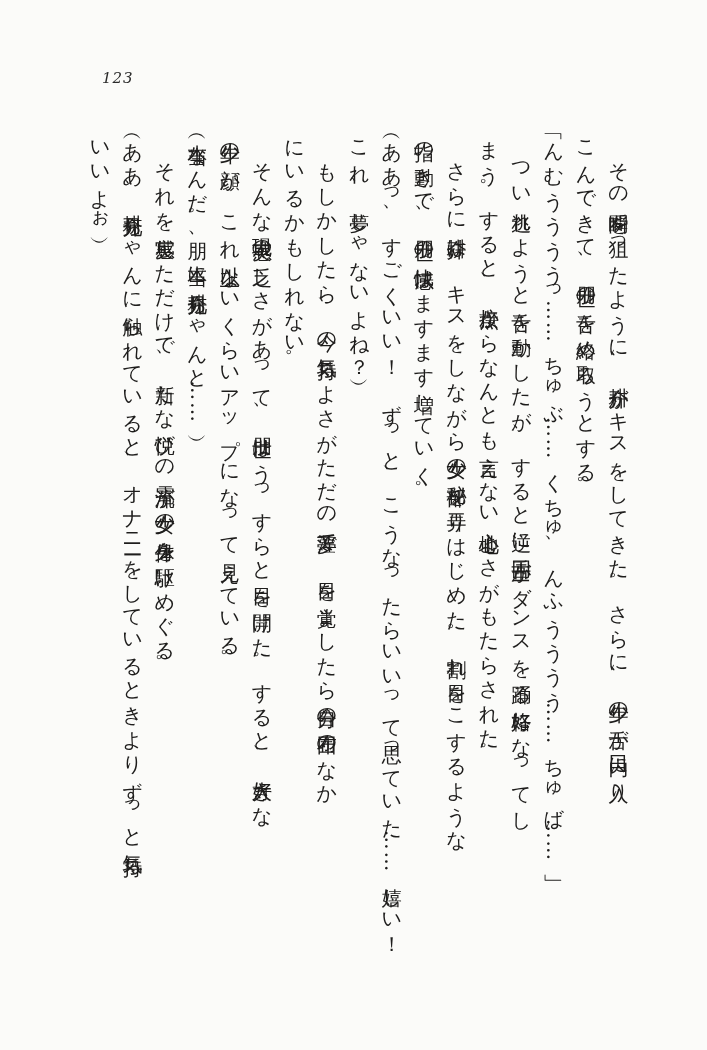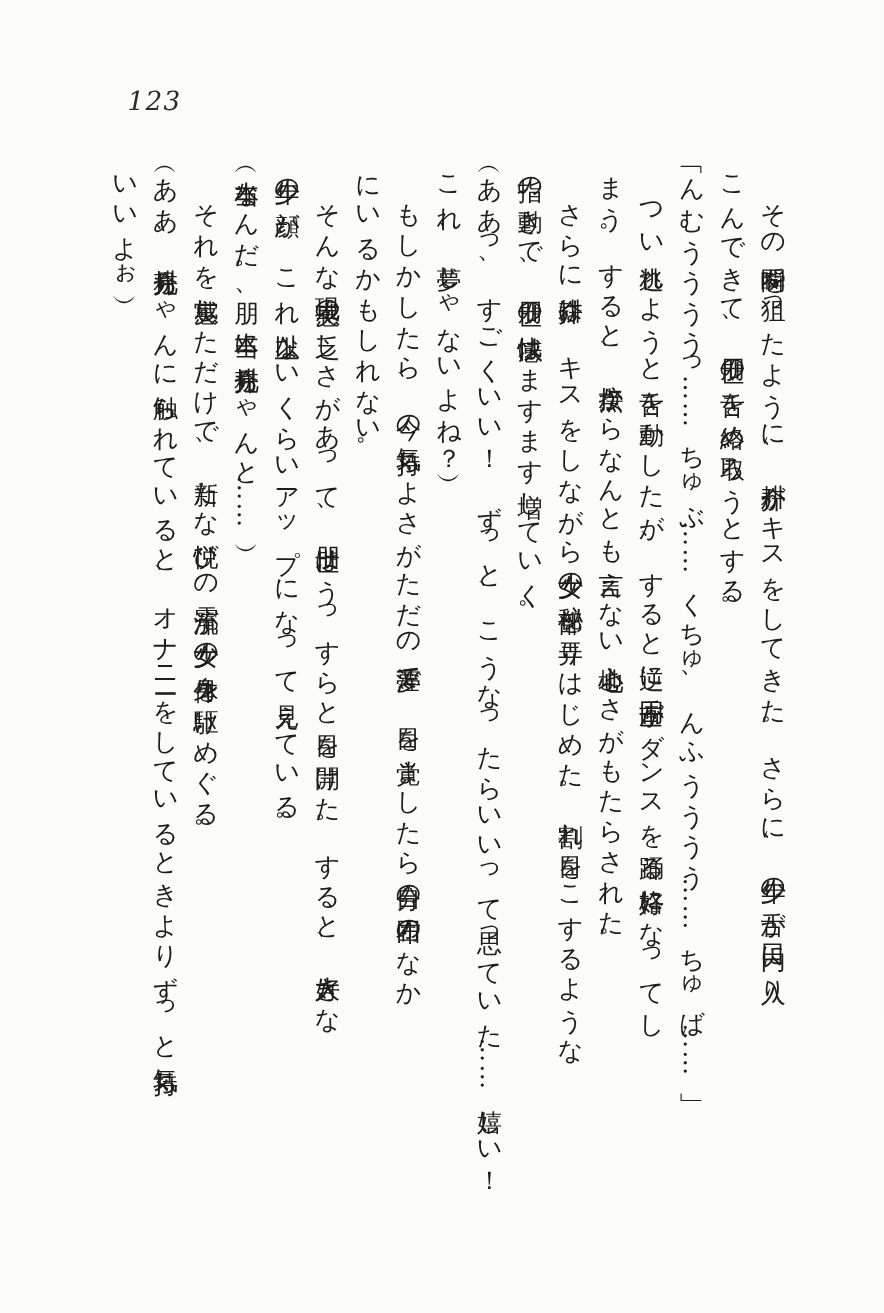--- a/index.html
+++ b/index.html
@@ -19,21 +19,21 @@
     left: 0;
     top: 0;
     width: 707px;
     height: 1050px;
     background: #fbfbf9;
   }
   .page-number {
     position: absolute;
     top: 69px;
     left: 102px;
-    font-size: 21px;
+    font-size: 15px;
     font-style: italic;
     letter-spacing: 1px;
     color: #2a2a2a;
   }
   .text-block {
     position: absolute;
     top: 127px;
     right: 72px;
     height: 824px;
     writing-mode: vertical-rl;

